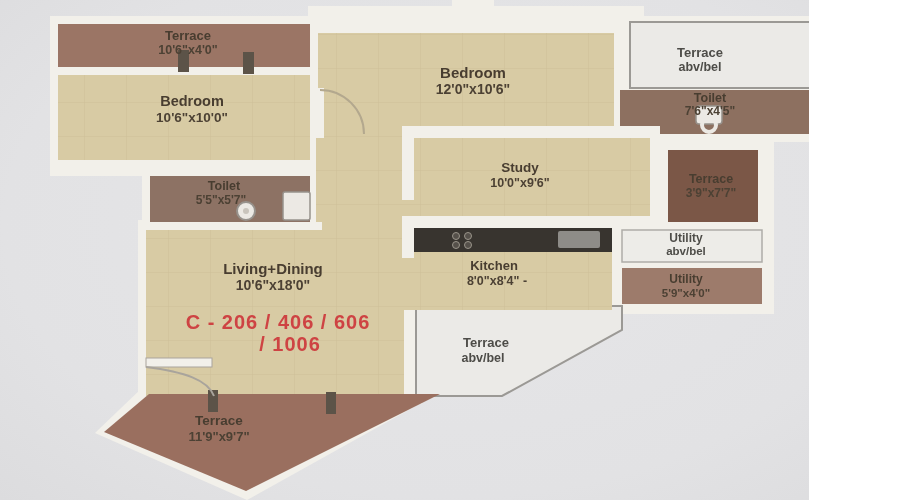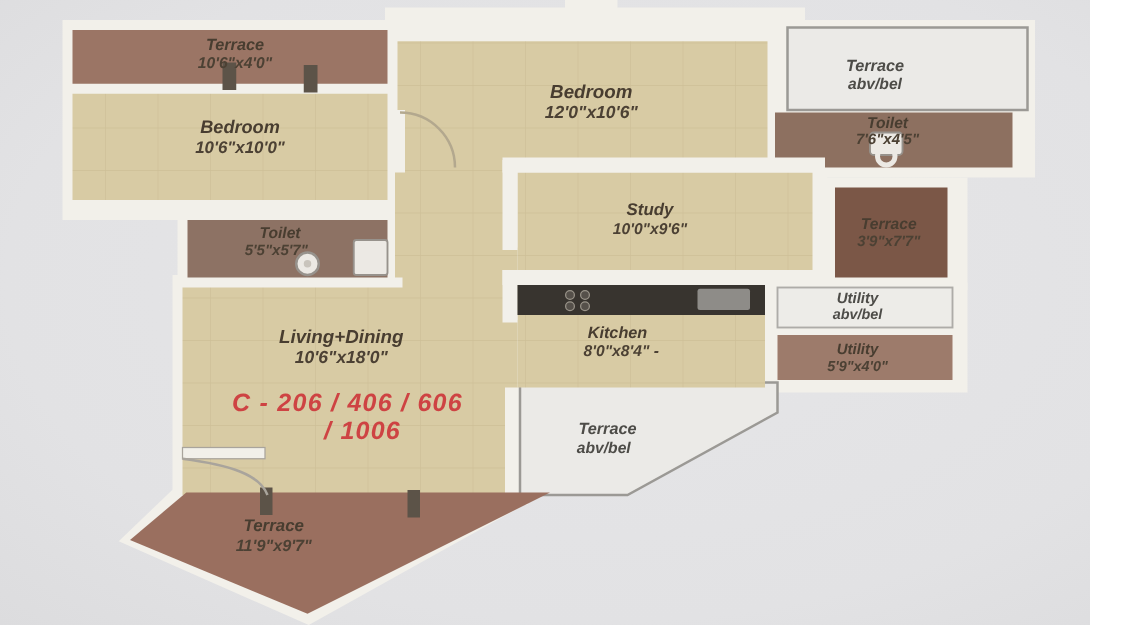--- a/index.html
+++ b/index.html
@@ -1,21 +1,20 @@
 <!DOCTYPE html>
 <html><head>
 <meta charset="utf-8">
 <style>
   html,body{margin:0;padding:0;}
   .stage{
-    position:relative;width:872px;height:500px;overflow:hidden;
+    position:relative;width:809px;height:500px;overflow:hidden;
     background:#e3e3e5;
     background-image:radial-gradient(ellipse at 55% 45%, #e6e6e8 0%, #e2e2e4 70%, #dcdcde 100%);
     font-family:"Liberation Sans", sans-serif;
-    font-style:italic;
   }
   .plan{position:absolute;left:0;top:0;filter:blur(0.45px);}
   text{font-family:"Liberation Sans", sans-serif;font-weight:bold;}
   .room-name{fill:#483d30;}
   .room-dims{fill:#4c4134;}
   .lt-name{fill:#4d4c48;}
   .unit-line{fill:#ce4343;font-size:20px;letter-spacing:1px;}
 </style>
 </head>
 <body>

